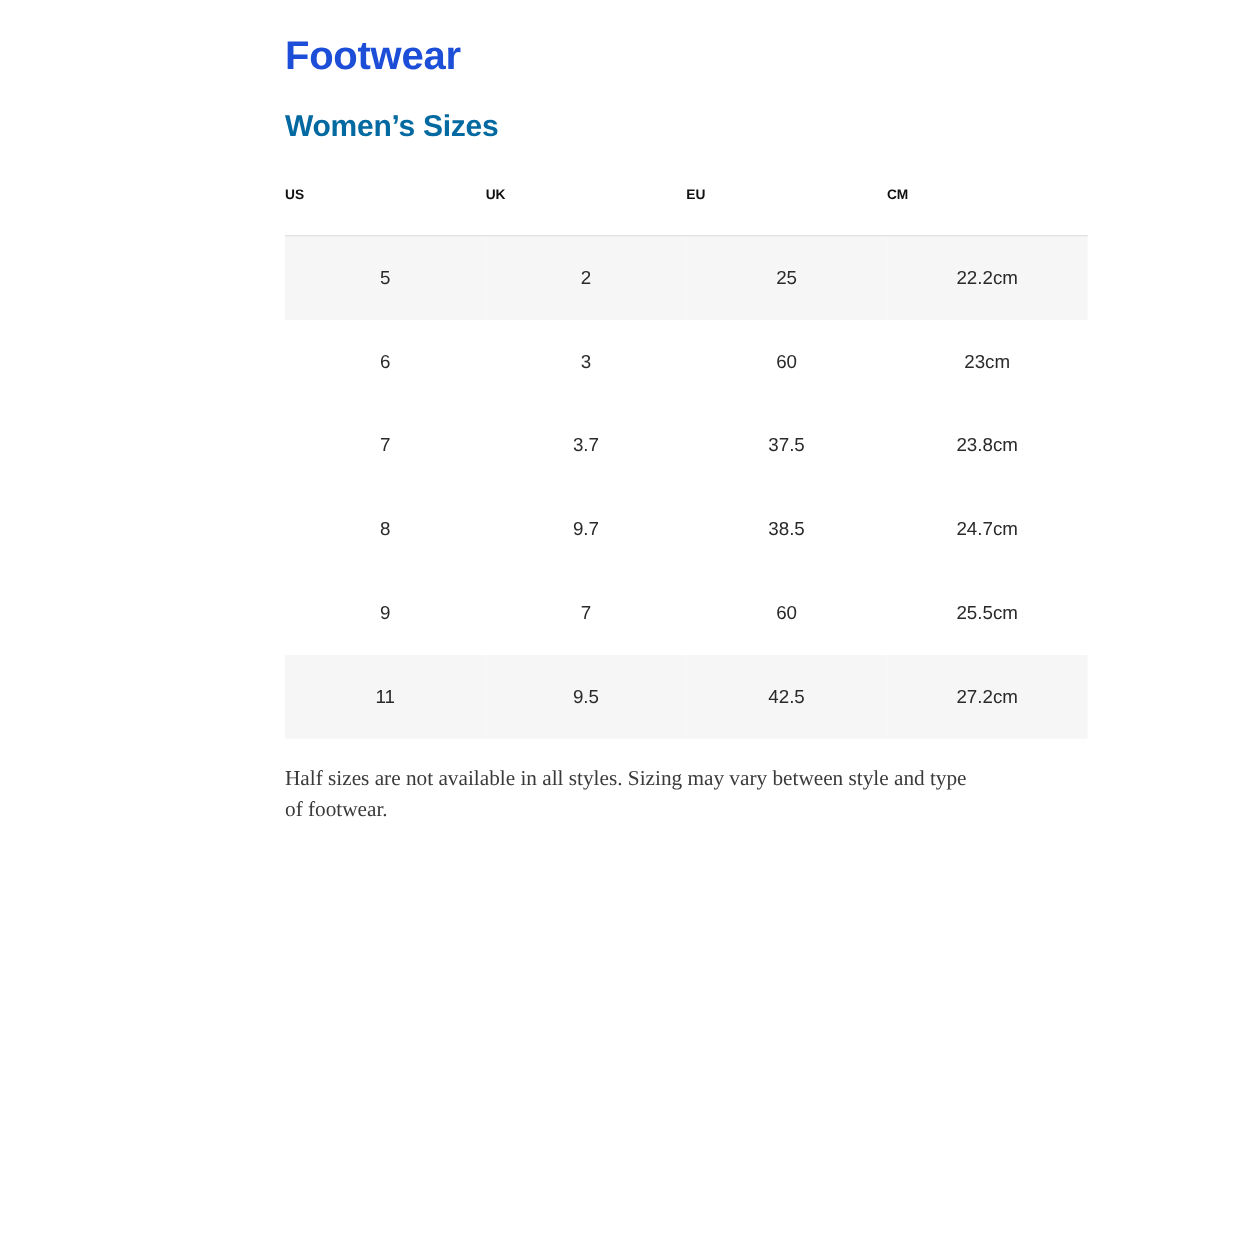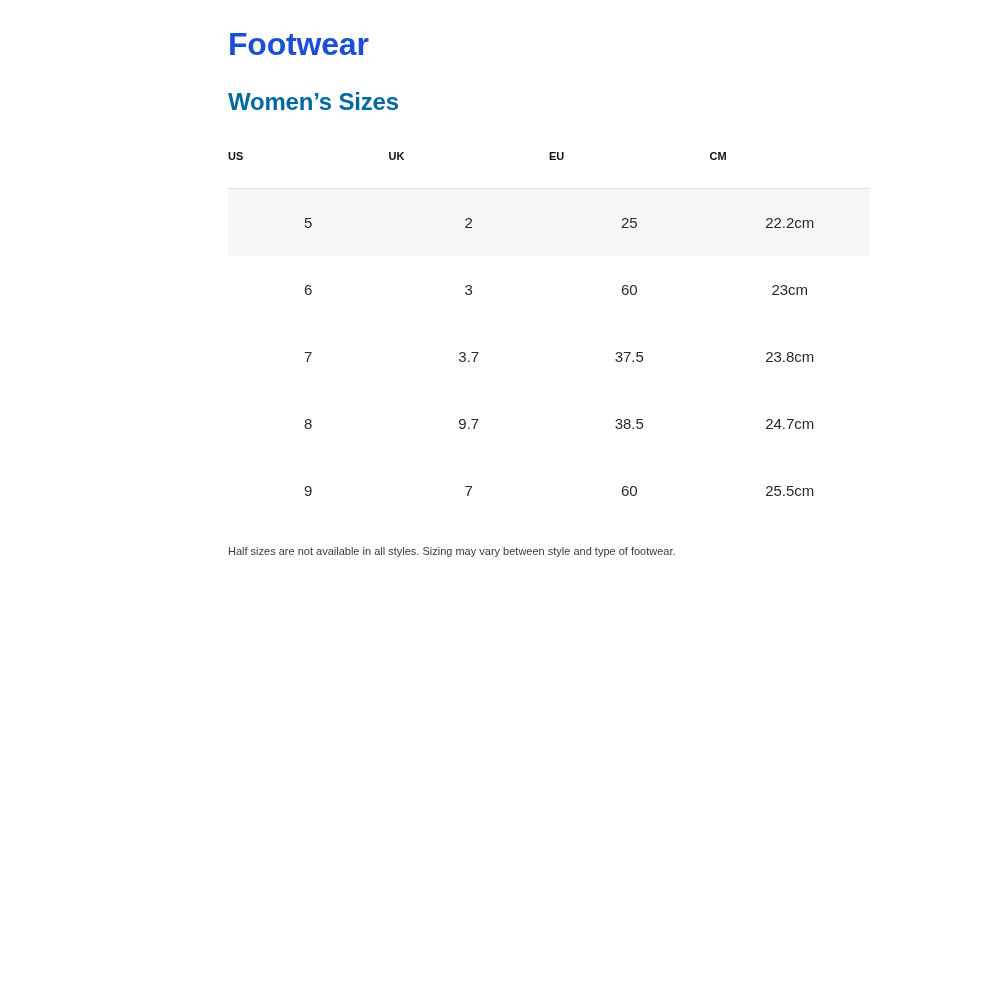--- a/index.html
+++ b/index.html
@@ -61,23 +61,24 @@
     text-align: center;
     height: 67px;
     padding: 0;
   }
   .size-table tbody tr.shaded td {
     background: #f6f6f6;
   }
   .footnote {
     width: 560px;
     margin-top: 20px;
-    font-size: 11px;
+    font-size: 17px;
     line-height: 1.45;
     color: #3a3a3a;
+    font-family: Liberation Serif, serif;
   }
 </style>
 </head>
 <body>
 
 <div class="page">
 
   <div class="title-block">
     <div class="title">Footwear</div>
     <div class="subtitle">Women’s Sizes</div>
@@ -116,18 +117,24 @@
         <td>9.7</td>
         <td>38.5</td>
         <td>24.7cm</td>
       </tr>
       <tr>
         <td>9</td>
         <td>7</td>
         <td>60</td>
         <td>25.5cm</td>
       </tr>
+      <tr class="shaded">
+        <td>11</td>
+        <td>9.5</td>
+        <td>42.5</td>
+        <td>27.2cm</td>
+      </tr>
     </tbody>
   </table>
 
   <div class="footnote">Half sizes are not available in all styles. Sizing may vary between style and type of footwear.</div>
 
 </div>
 
 </body></html>

